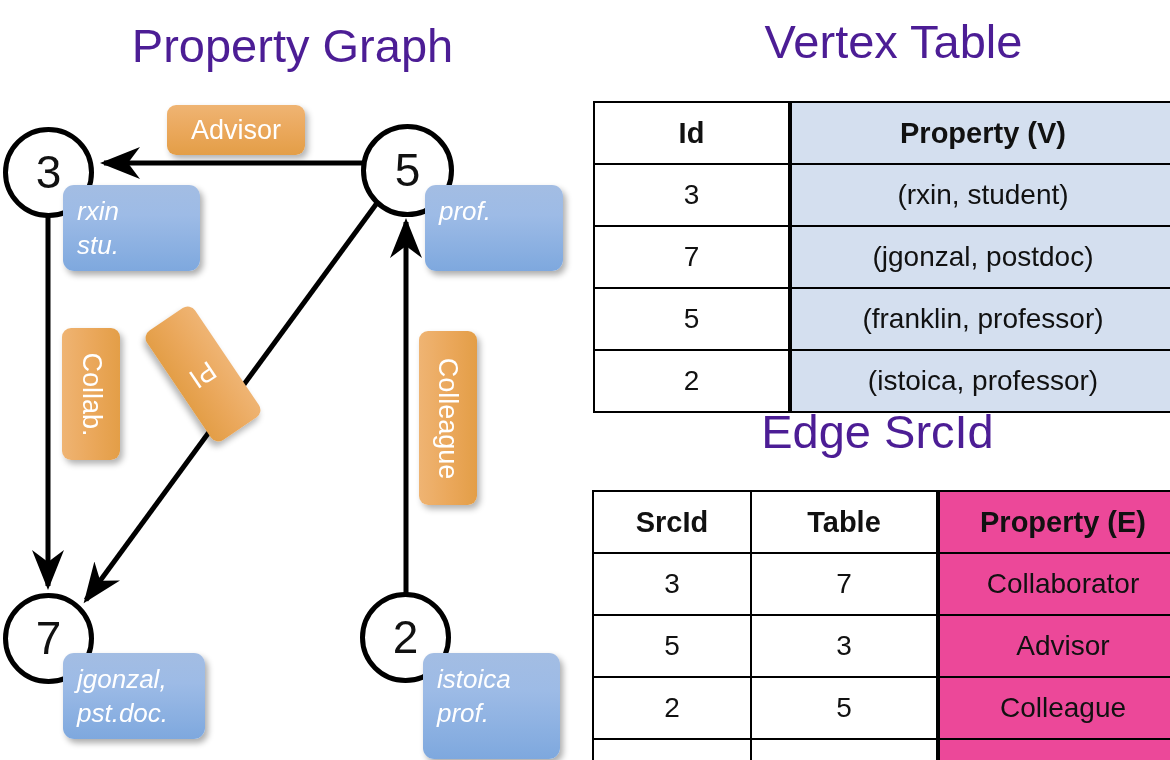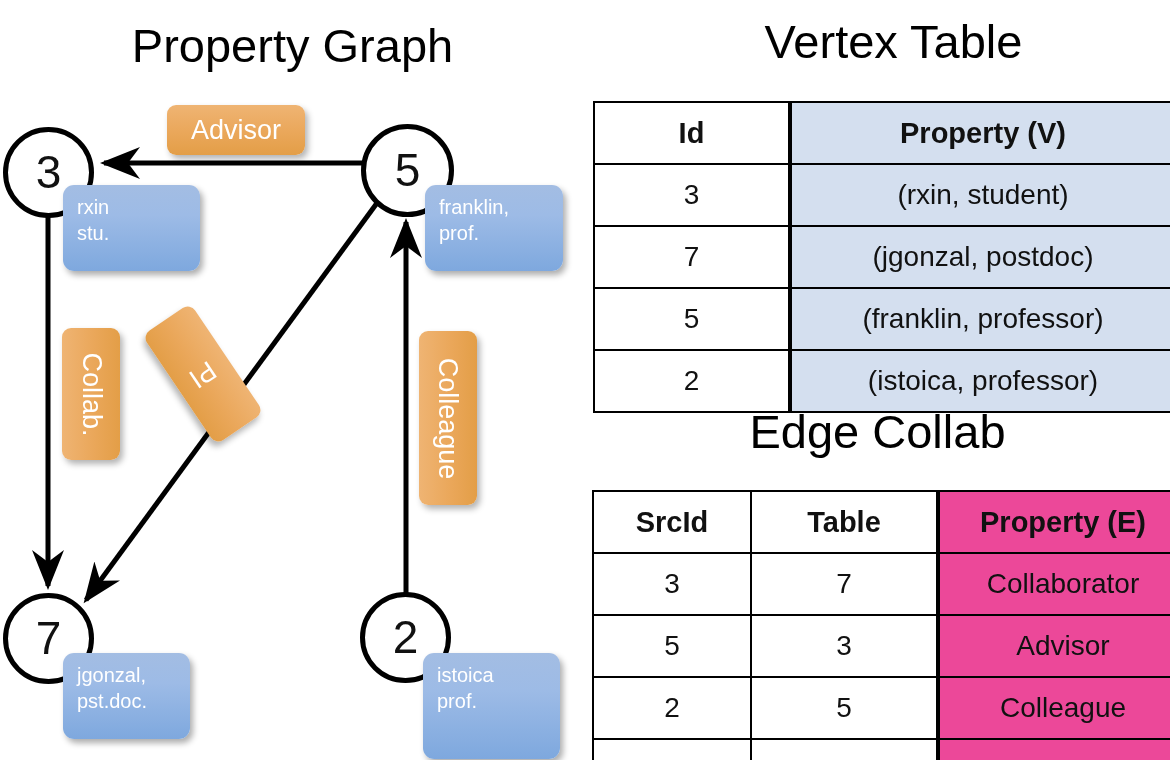--- a/index.html
+++ b/index.html
@@ -12,21 +12,21 @@
     position:relative;
   }
   .panel{position:absolute;}
 
   
   .title{
     position:absolute;
     font-size:47px;
     font-weight:400;
     letter-spacing:0px;
-    color:#000000;
+    color:#4c1d95;
     white-space:nowrap;
     text-align:center;
   }
   #graph-title{left:0;top:18px;width:585px;}
   #vertex-title{left:601px;top:14px;width:585px;}
   #edge-title{left:585px;top:404px;width:585px;}
 
   
   #graph-area{left:0;top:0;width:585px;height:760px;}
   #graph-svg{position:absolute;left:0;top:0;}
@@ -43,24 +43,25 @@
     color:#111;
   }
   .node span{transform:translateY(-1px);}
 
   .pbox{
     position:absolute;
     border-radius:11px;
     background:linear-gradient(to bottom,#a3bde3 0%,#9dbbe6 35%,#7ea8de 100%);
     box-shadow:3px 4px 6px rgba(0,0,0,0.33);
     color:#ffffff;
-    font-size:20px;
+    font-size:26px;
     line-height:1.32;
     padding:9px 0 0 14px;
     box-sizing:border-box;
+    font-style:italic;
   }
 
   .lbox{
     position:absolute;
     border-radius:9px;
     background:linear-gradient(to right,#e8a84f 0%,#edb straight 0%,#f0bf78 50%,#e6a css 100%);
     box-shadow:3px 4px 6px rgba(0,0,0,0.30);
     color:#ffffff;
     font-size:27px;
     box-sizing:border-box;
@@ -123,24 +124,23 @@
   </div>
   <div class="node" style="left:360px;top:592px;width:91px;height:91px;">
     <span>2</span>
   </div>
 
   <div class="pbox" style="left:63px;top:185px;width:137px;height:86px;">
     <div>rxin</div>
     <div>stu.</div>
   </div>
   <div class="pbox" style="left:425px;top:185px;width:138px;height:86px;">
-    <div>franklin,</div>
     <div>prof.</div>
   </div>
-  <div class="pbox" style="left:63px;top:653px;width:127px;height:86px;">
+  <div class="pbox" style="left:63px;top:653px;width:142px;height:86px;">
     <div>jgonzal,</div>
     <div>pst.doc.</div>
   </div>
   <div class="pbox" style="left:423px;top:653px;width:137px;height:106px;">
     <div>istoica</div>
     <div>prof.</div>
   </div>
 
   <div class="lbox orange-h" style="left:167px;top:105px;width:138px;height:50px;">
     <span>Advisor</span>
@@ -184,21 +184,21 @@
       </tr>
       <tr>
         <td>2</td>
         <td class="blue sep">(istoica, professor)</td>
       </tr>
     </tbody>
   </table>
 </div>
 
 <div class="panel">
-  <div class="title" id="edge-title">Edge Collab</div>
+  <div class="title" id="edge-title">Edge SrcId</div>
 
   <table id="edge-table" style="left:592px;top:490px;width:568px;">
     <thead>
       <tr>
         <th style="width:150px;">SrcId</th>
         <th style="width:178px;">Table</th>
         <th class="peach sep" style="width:240px;">Property (E)</th>
       </tr>
     </thead>
     <tbody>

